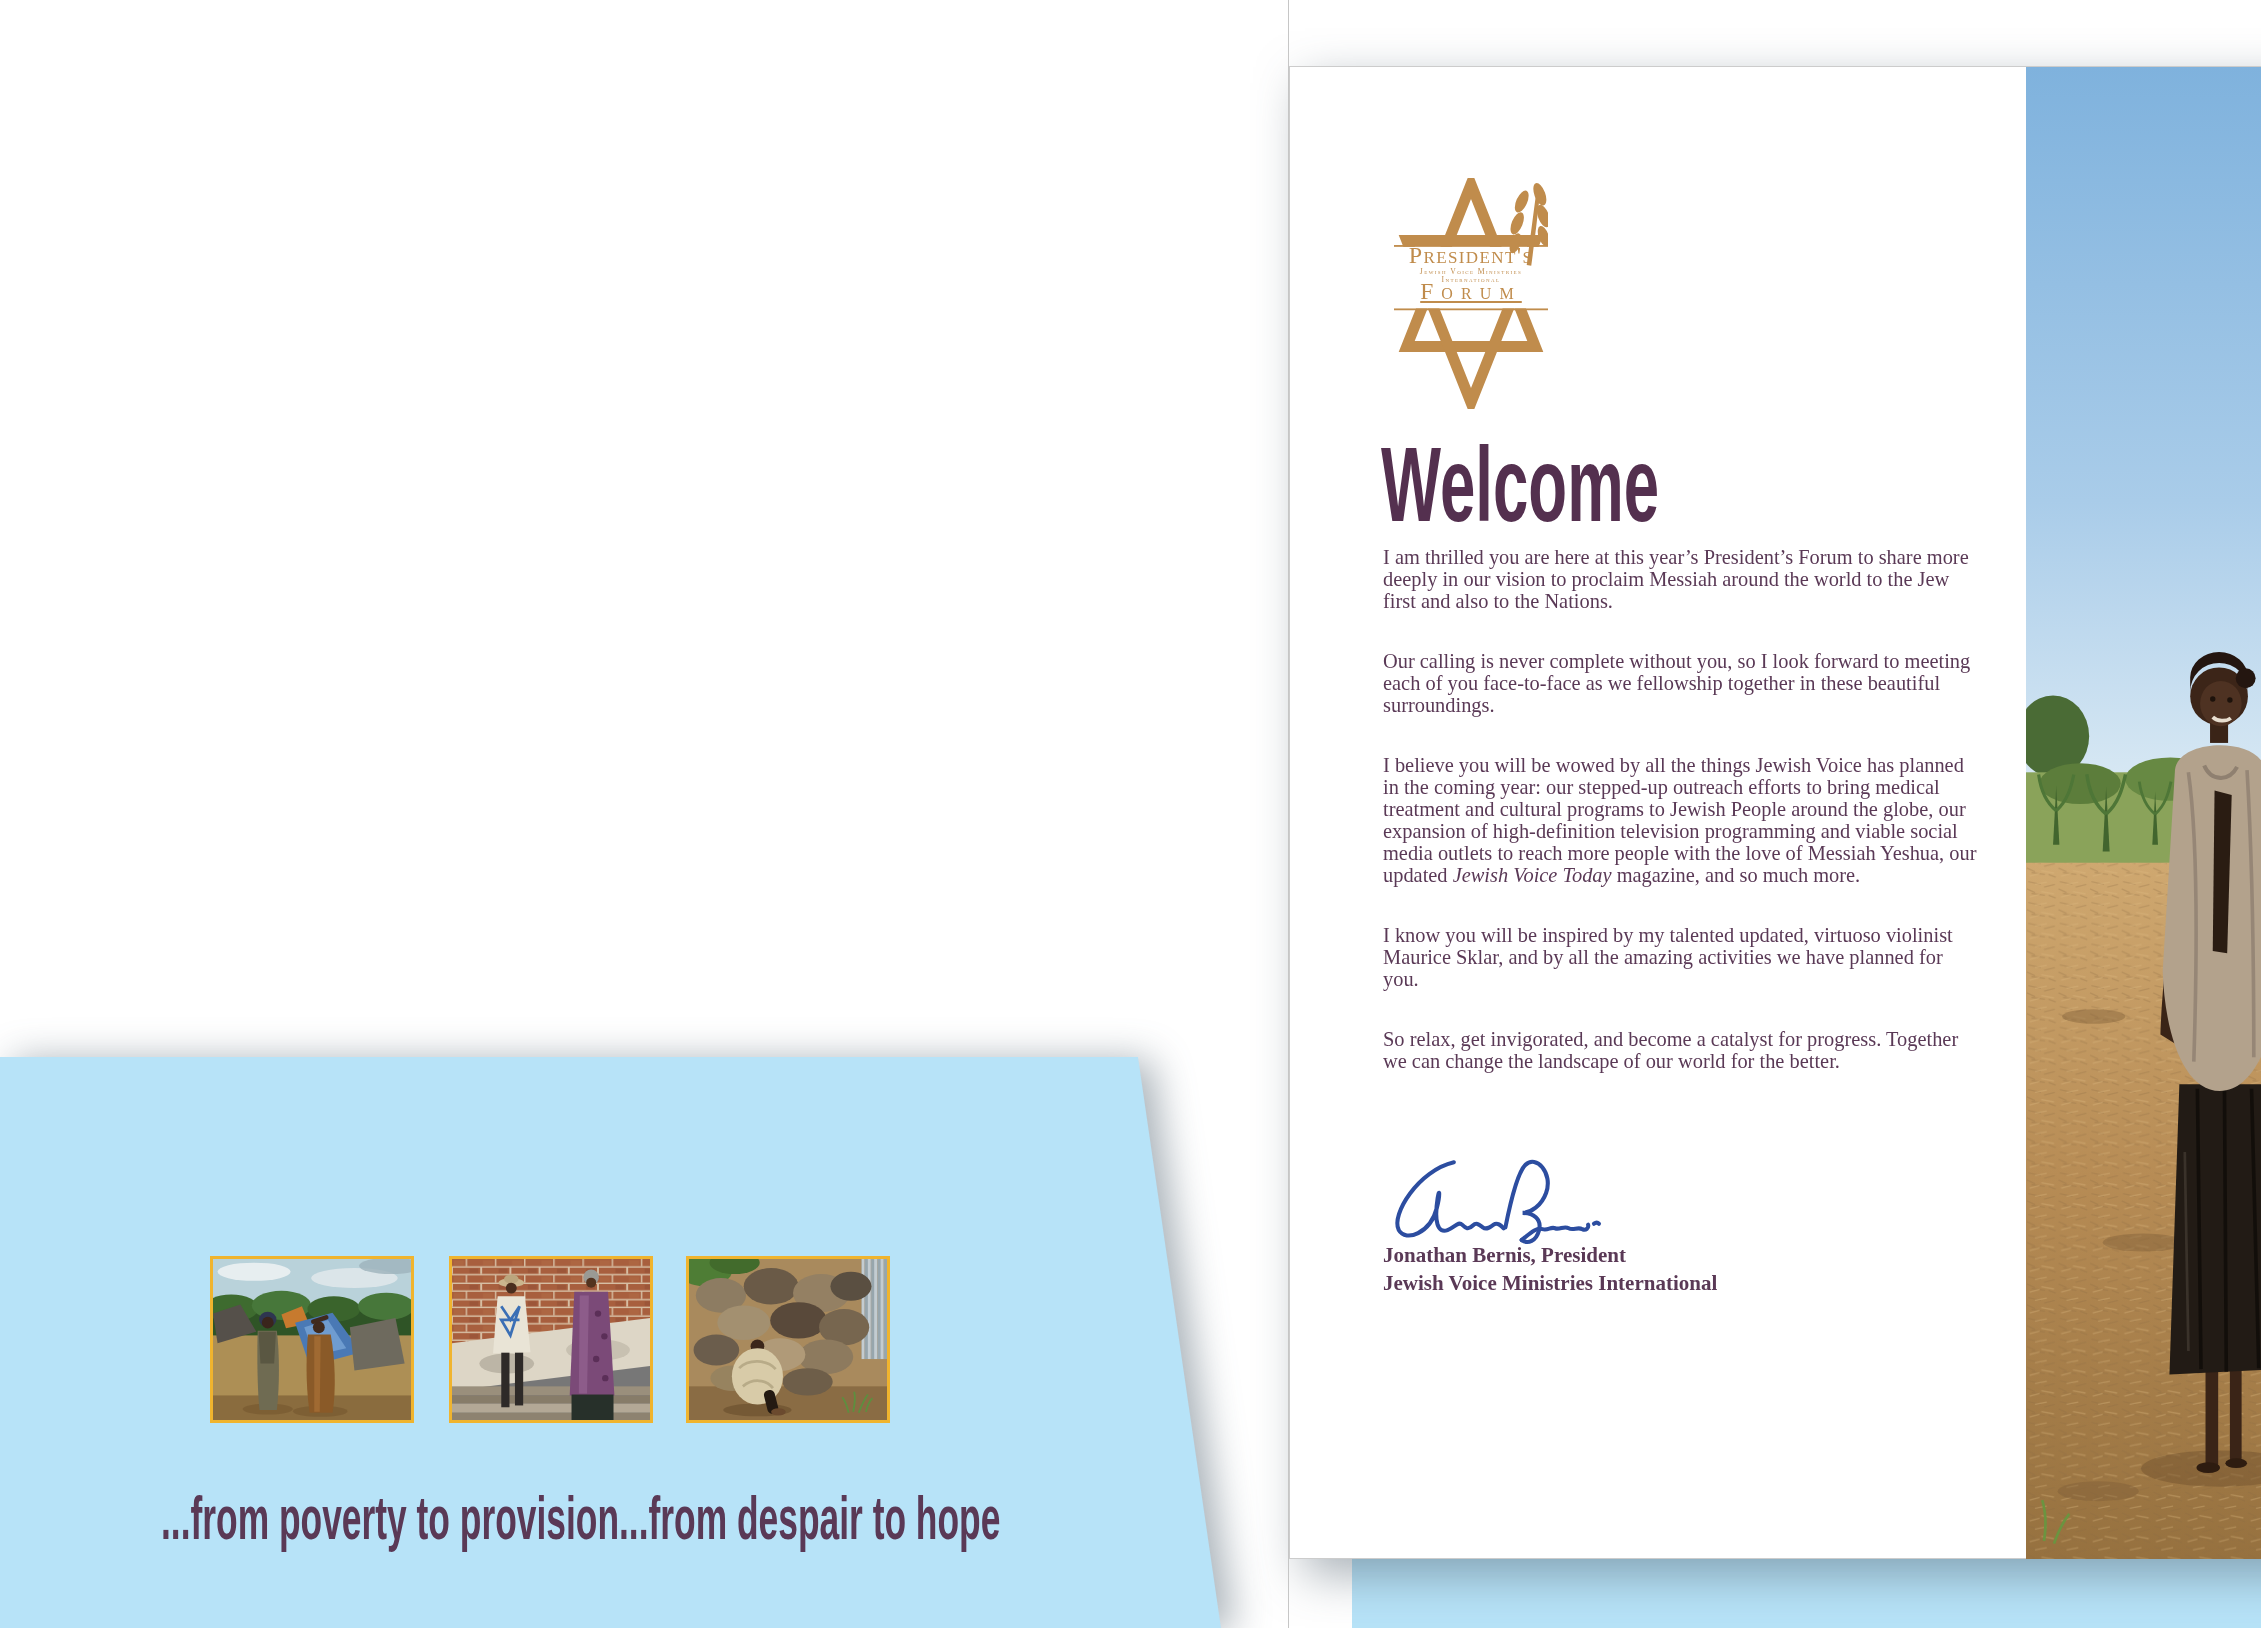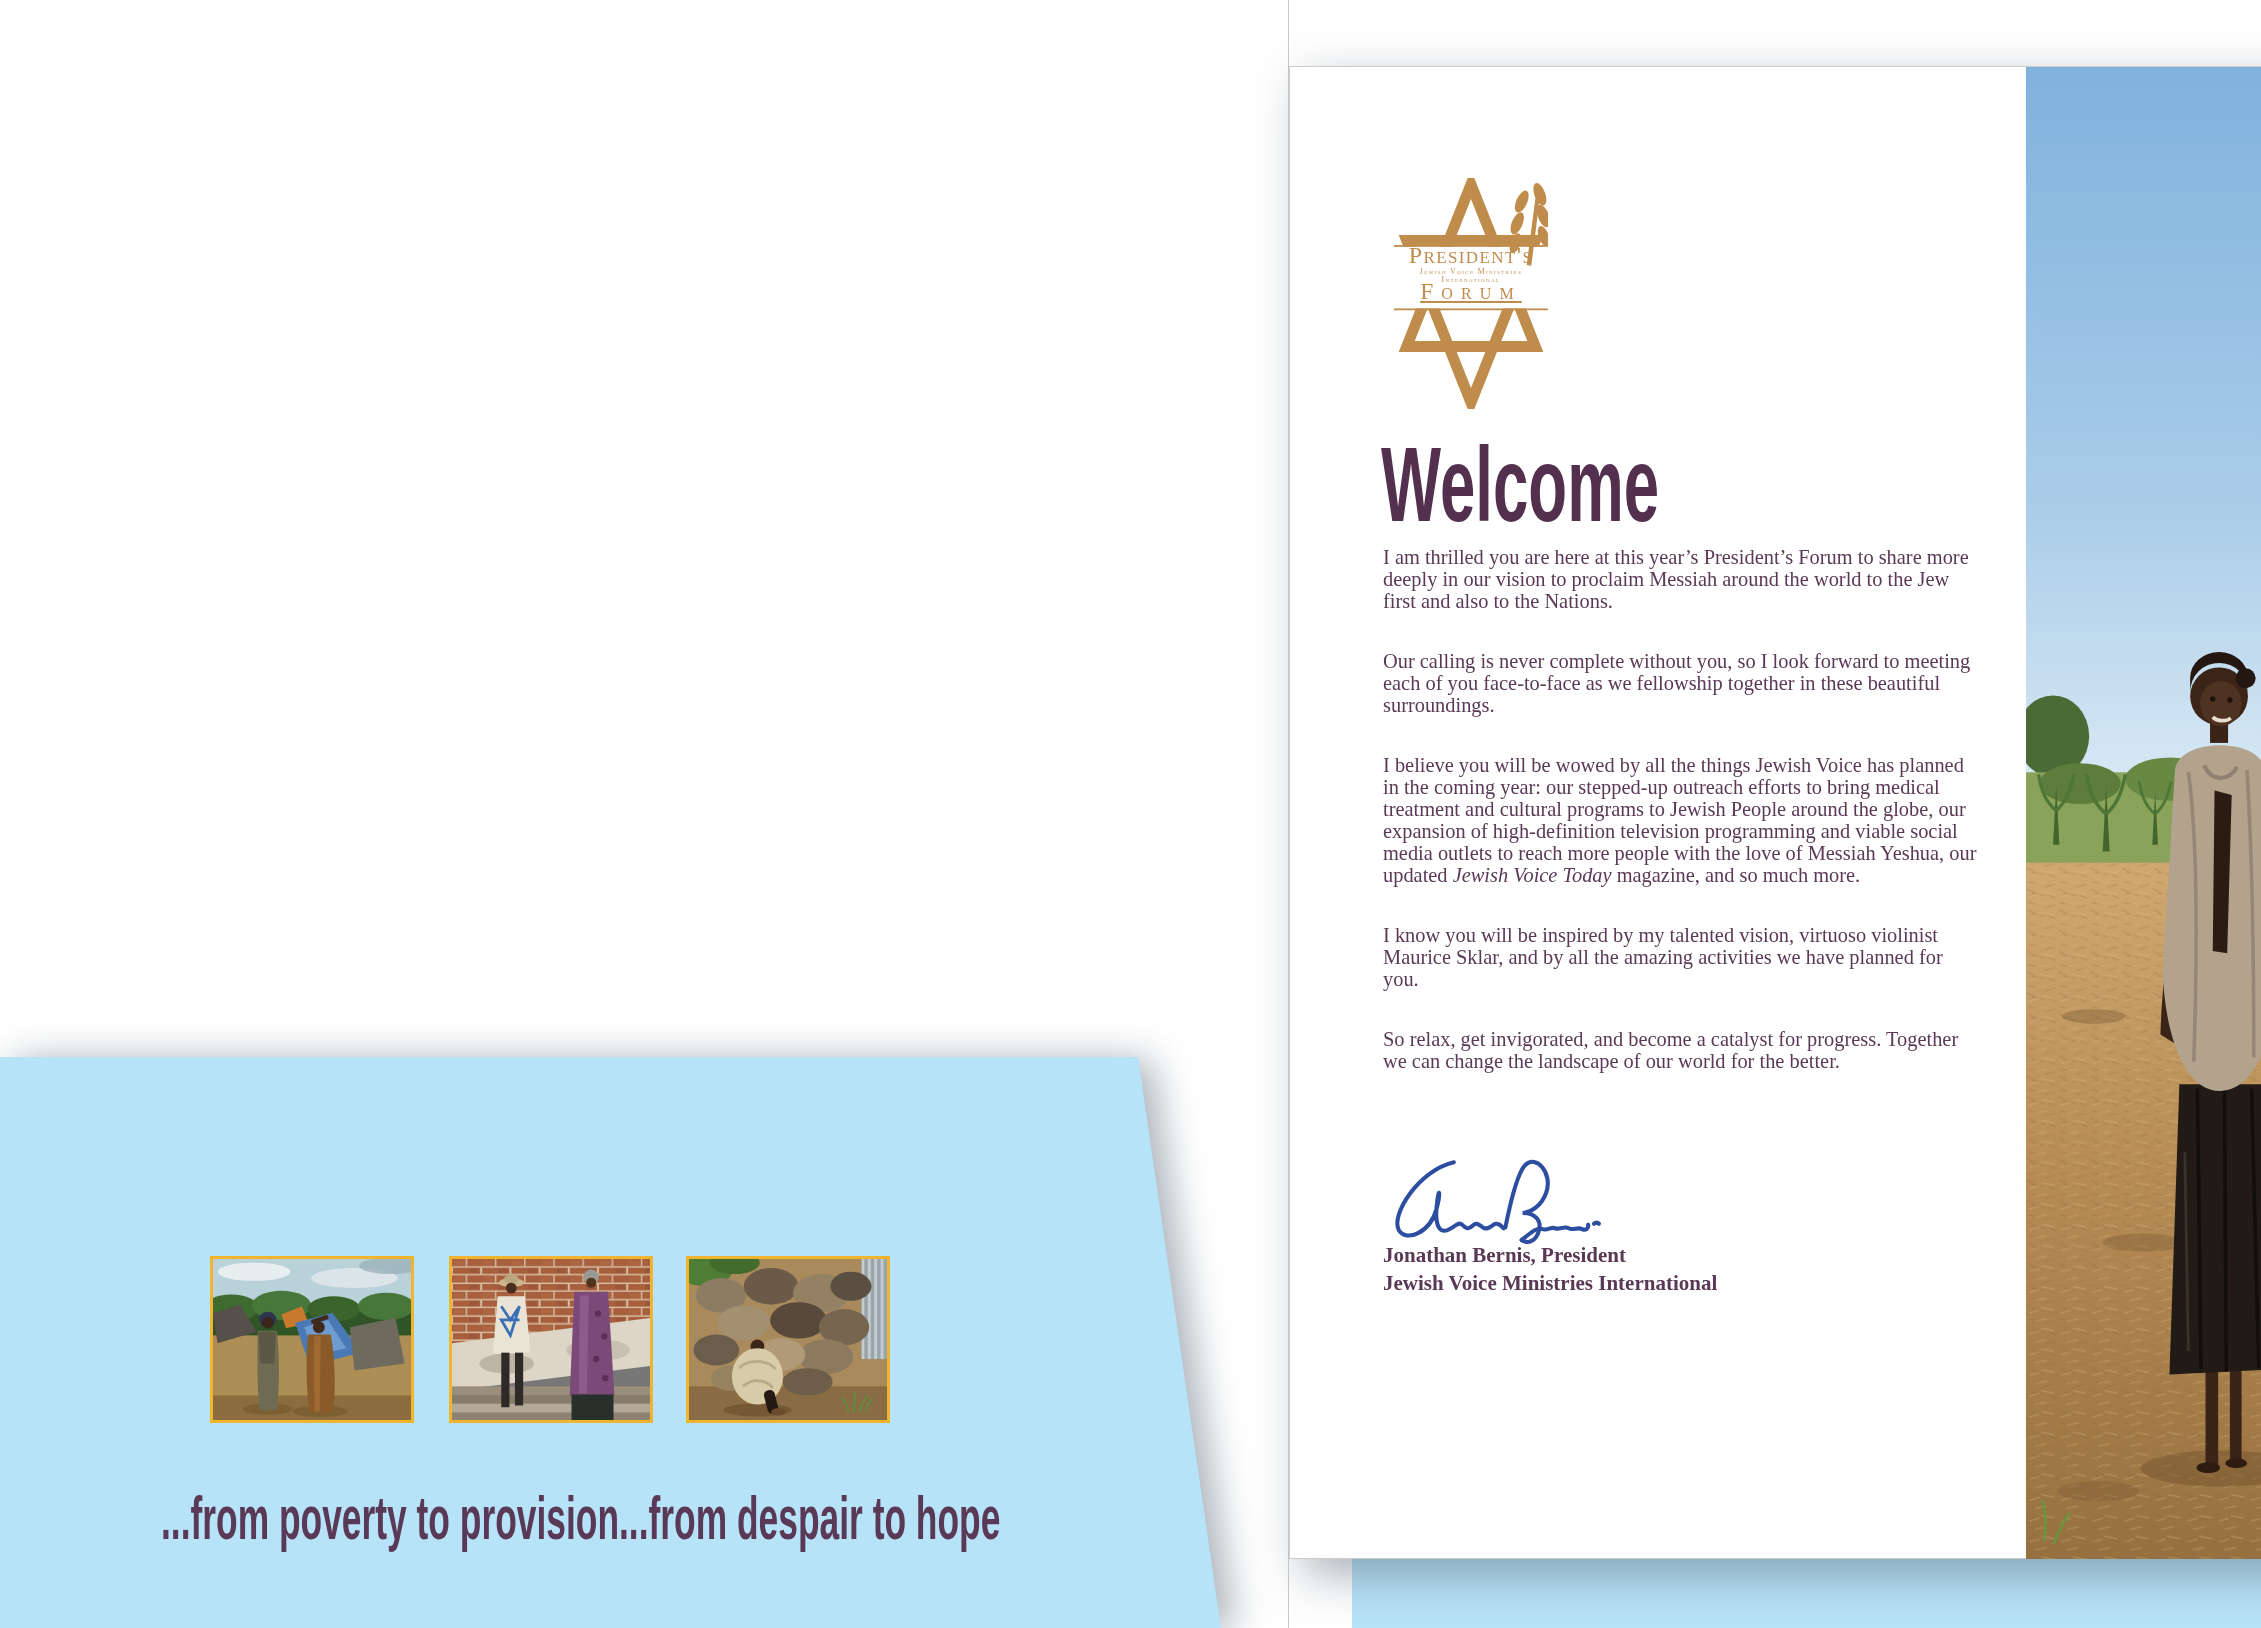--- a/index.html
+++ b/index.html
@@ -207,21 +207,21 @@
       <div class="logo-text logo-sub">Jewish Voice Ministries International</div>
       <div class="logo-text logo-forum">Forum</div>
     </div>
 
     <div class="welcome">Welcome</div>
 
     <div class="letter-body">
       <p>I am thrilled you are here at this year’s President’s Forum to share more deeply in our vision to proclaim Messiah around the world to the Jew first and also to the Nations.</p>
       <p>Our calling is never complete without you, so I look forward to meeting each of you face-to-face as we fellowship together in these beautiful surroundings.</p>
       <p><span>I believe you will be wowed by all the things Jewish Voice has planned in the coming year: our stepped-up outreach efforts to bring medical treatment and cultural programs to Jewish People around the globe, our expansion of high-definition television programming and viable social media outlets to reach more people with the love of Messiah Yeshua, our updated </span><span class="it">Jewish Voice Today</span><span> magazine, and so much more.</span></p>
-      <p>I know you will be inspired by my talented vision, virtuoso violinist Maurice Sklar, and by all the amazing activities we have planned for you.</p>
+      <p>I know you will be inspired by my talented updated, virtuoso violinist Maurice Sklar, and by all the amazing activities we have planned for you.</p>
       <p>So relax, get invigorated, and become a catalyst for progress. Together we can change the landscape of our world for the better.</p>
     </div>
 
     <svg class="signature" viewBox="0 0 520 210">
       <g fill="none" stroke="#2c4da0" stroke-width="9" stroke-linecap="round">
         <path d="M148,16 C70,34 8,132 26,166 C42,194 96,172 110,118 C118,88 116,70 112,96 C104,148 112,174 134,166 C150,160 158,146 166,154 C174,162 180,166 190,156 C198,148 204,154 212,160 C220,166 228,160 236,154 C244,148 252,156 258,162"></path>
         <path d="M262,160 C270,120 288,40 306,22 C330,-2 368,40 352,84 C342,112 318,128 300,128 C322,128 344,140 336,168 C330,190 312,198 298,188"></path>
         <path d="M298,188 C318,172 330,160 344,164 C356,168 362,158 372,162 C382,166 392,156 402,162 C412,168 422,158 432,164 C440,168 447,162 445,154"></path>
         <path d="M458,152 C462,149 466,149 469,152"></path>
       </g>

